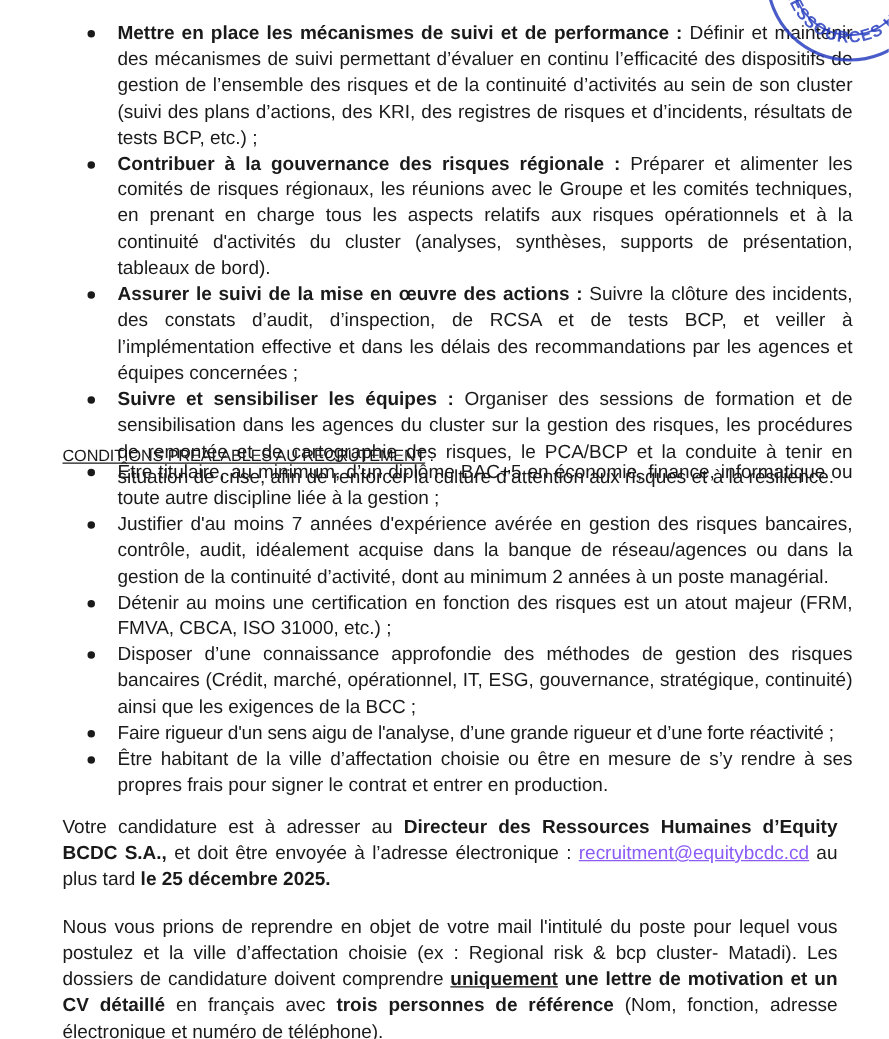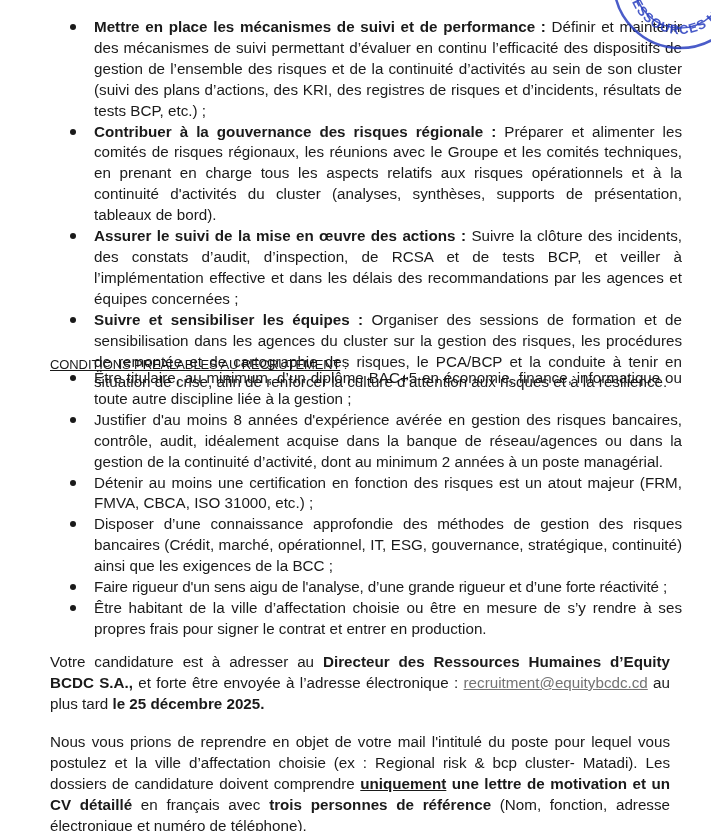--- a/index.html
+++ b/index.html
@@ -24,21 +24,21 @@
     font-weight: normal; font-size: 13px; letter-spacing: -0.1px; margin-top: 47px;
   }
   .heading .u { text-decoration: underline; }
   .block2 { position: absolute; left: 42px; top: 356px; width: 628px; }
   .para {
     position: absolute; left: 50px; width: 620px; text-align: justify;
   }
   .p1 { top: 652px; }
   .p2 { top: 732px; }
   b { font-weight: bold; }
-  .link { text-decoration: underline; color: #737373; }
+  .link { text-decoration: underline; color: #8b5cf6; }
   .stamp {
     position: absolute; left: 600px; top: -70px; width: 150px; height: 130px;
     pointer-events: none;
   }
   .block1 li, .block2 li { word-spacing: 0px; }
   .tight { letter-spacing: -0.15px; }
 </style>
 </head>
 <body>
 
@@ -66,29 +66,29 @@
       <span>Organiser des sessions de formation et de sensibilisation dans les agences du cluster sur la gestion des risques, les procédures de remontée et de cartographie des risques, le PCA/BCP et la conduite à tenir en situation de crise, afin de renforcer la culture d’attention aux risques et à la résilience.</span>
     </li>
   </ul>
 
   <div class="heading">
     <span class="u">CONDITIONS PREALABLES AU RECRUTEMENT</span><span> :</span>
   </div>
 
   <ul class="bullets block2">
     <li><span class="dot"></span><span>Être titulaire, au minimum, d’un diplôme BAC+5 en économie, finance, informatique ou toute autre discipline liée à la gestion ;</span></li>
-    <li><span class="dot"></span><span>Justifier d'au moins 8 années d'expérience avérée en gestion des risques bancaires, contrôle, audit, idéalement acquise dans la banque de réseau/agences ou dans la gestion de la continuité d’activité, dont au minimum 2 années à un poste managérial.</span></li>
+    <li><span class="dot"></span><span>Justifier d'au moins 7 années d'expérience avérée en gestion des risques bancaires, contrôle, audit, idéalement acquise dans la banque de réseau/agences ou dans la gestion de la continuité d’activité, dont au minimum 2 années à un poste managérial.</span></li>
     <li><span class="dot"></span><span>Détenir au moins une certification en fonction des risques est un atout majeur (FRM, FMVA, CBCA, ISO 31000, etc.) ;</span></li>
     <li><span class="dot"></span><span>Disposer d’une connaissance approfondie des méthodes de gestion des risques bancaires (Crédit, marché, opérationnel, IT, ESG, gouvernance, stratégique, continuité) ainsi que les exigences de la BCC ;</span></li>
     <li><span class="dot"></span><span class="tight">Faire rigueur d'un sens aigu de l'analyse, d’une grande rigueur et d’une forte réactivité ;</span></li>
     <li><span class="dot"></span><span>Être habitant de la ville d’affectation choisie ou être en mesure de s’y rendre à ses propres frais pour signer le contrat et entrer en production.</span></li>
   </ul>
 
   <p class="para p1" style="margin:0;">
-    <span>Votre candidature est à adresser au </span><b>Directeur des Ressources Humaines d’Equity BCDC S.A.,</b><span> et forte être envoyée à l’adresse électronique : </span><a class="link">recruitment@equitybcdc.cd</a><span> au plus tard </span><b>le 25 décembre 2025.</b>
+    <span>Votre candidature est à adresser au </span><b>Directeur des Ressources Humaines d’Equity BCDC S.A.,</b><span> et doit être envoyée à l’adresse électronique : </span><a class="link">recruitment@equitybcdc.cd</a><span> au plus tard </span><b>le 25 décembre 2025.</b>
   </p>
 
   <p class="para p2" style="margin:0;">
     <span>Nous vous prions de reprendre en objet de votre mail l'intitulé du poste pour lequel vous postulez et la ville d’affectation choisie (ex : Regional risk &amp; bcp cluster- Matadi). Les dossiers de candidature doivent comprendre </span><b style="text-decoration:underline;">uniquement</b><b> une lettre de motivation et un CV détaillé</b><span> en français avec </span><b>trois personnes de référence</b><span> (Nom, fonction, adresse électronique et numéro de téléphone).</span>
   </p>
 
   <svg class="stamp" viewBox="0 0 150 130">
     <defs>
       <path id="stampArc" d="M 28,52 A 52,52 0 0 0 132,52"></path>
     </defs>

